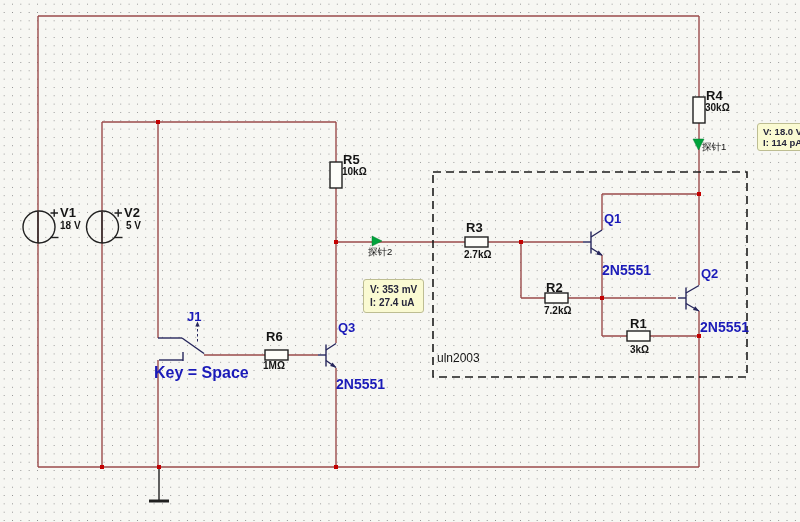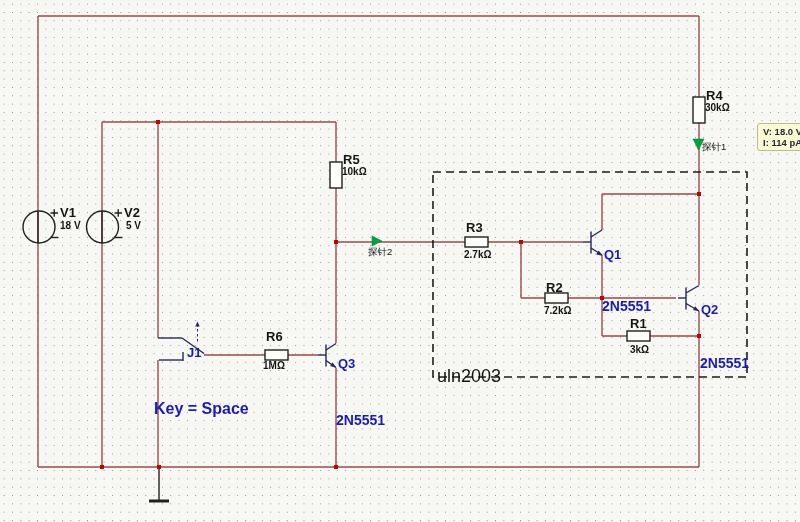--- a/index.html
+++ b/index.html
@@ -19,23 +19,23 @@
   .junction{fill:var(--junction,#c40000);stroke:none;}
   .probe-arrow{fill:var(--probe-green,#00a33c);stroke:#007a2d;stroke-width:0.5;}
   .dashed-box{stroke:#1c1c1c;stroke-width:1.6;fill:none;stroke-dasharray:8 5;}
   .key-dash{stroke:var(--symbol,#26265c);stroke-width:1;fill:none;stroke-dasharray:2.5 2.5;}
   .gnd-bar{stroke:var(--component,#202020);stroke-width:3;}
 
   .lbl{position:absolute;white-space:nowrap;color:#141414;}
   .ref{font-size:13px;font-weight:bold;}
   .val{font-size:10px;font-weight:bold;}
   .part{font-size:14px;font-weight:bold;}
-  .blue{color:var(--label-blue,#1a1ab8);margin-top:36px;}
+  .blue{color:var(--label-blue,#1a1ab8);}
   .keylbl{font-size:16px;font-weight:bold;}
-  .ic-label{font-size:18px;color:#151515;margin-top:15px;}
+  .ic-label{font-size:12px;color:#151515;}
   .probe-label{font-size:9.5px;color:#111;}
   .tooltip{
     position:absolute;background:var(--tooltip-bg,#fafad2);
     border:1px solid var(--tooltip-border,#bdbd92);border-radius:3px;
     color:#26263c;font-weight:bold;white-space:nowrap;
   }
   .tt-big{font-size:10px;line-height:13px;padding:3px 6px;}
   .tt-small{font-size:9.5px;line-height:11px;padding:2px 5px;}
 </style>
 </head>
@@ -163,14 +163,18 @@
 
   <div class="lbl ic-label" style="left:437px;top:351px">uln2003</div>
 
   <div class="lbl probe-label" style="left:702px;top:141px">探针1</div>
   <div class="lbl probe-label" style="left:368px;top:246px">探针2</div>
 
   <div class="tooltip tt-small" style="left:757px;top:123px">
     <div>V: 18.0 V</div>
     <div>I: 114 pA</div>
   </div>
+  <div class="tooltip tt-big" style="left:363px;top:279px">
+    <div>V: 353 mV</div>
+    <div>I: 27.4 uA</div>
+  </div>
 
 </div>
 
 </body></html>

